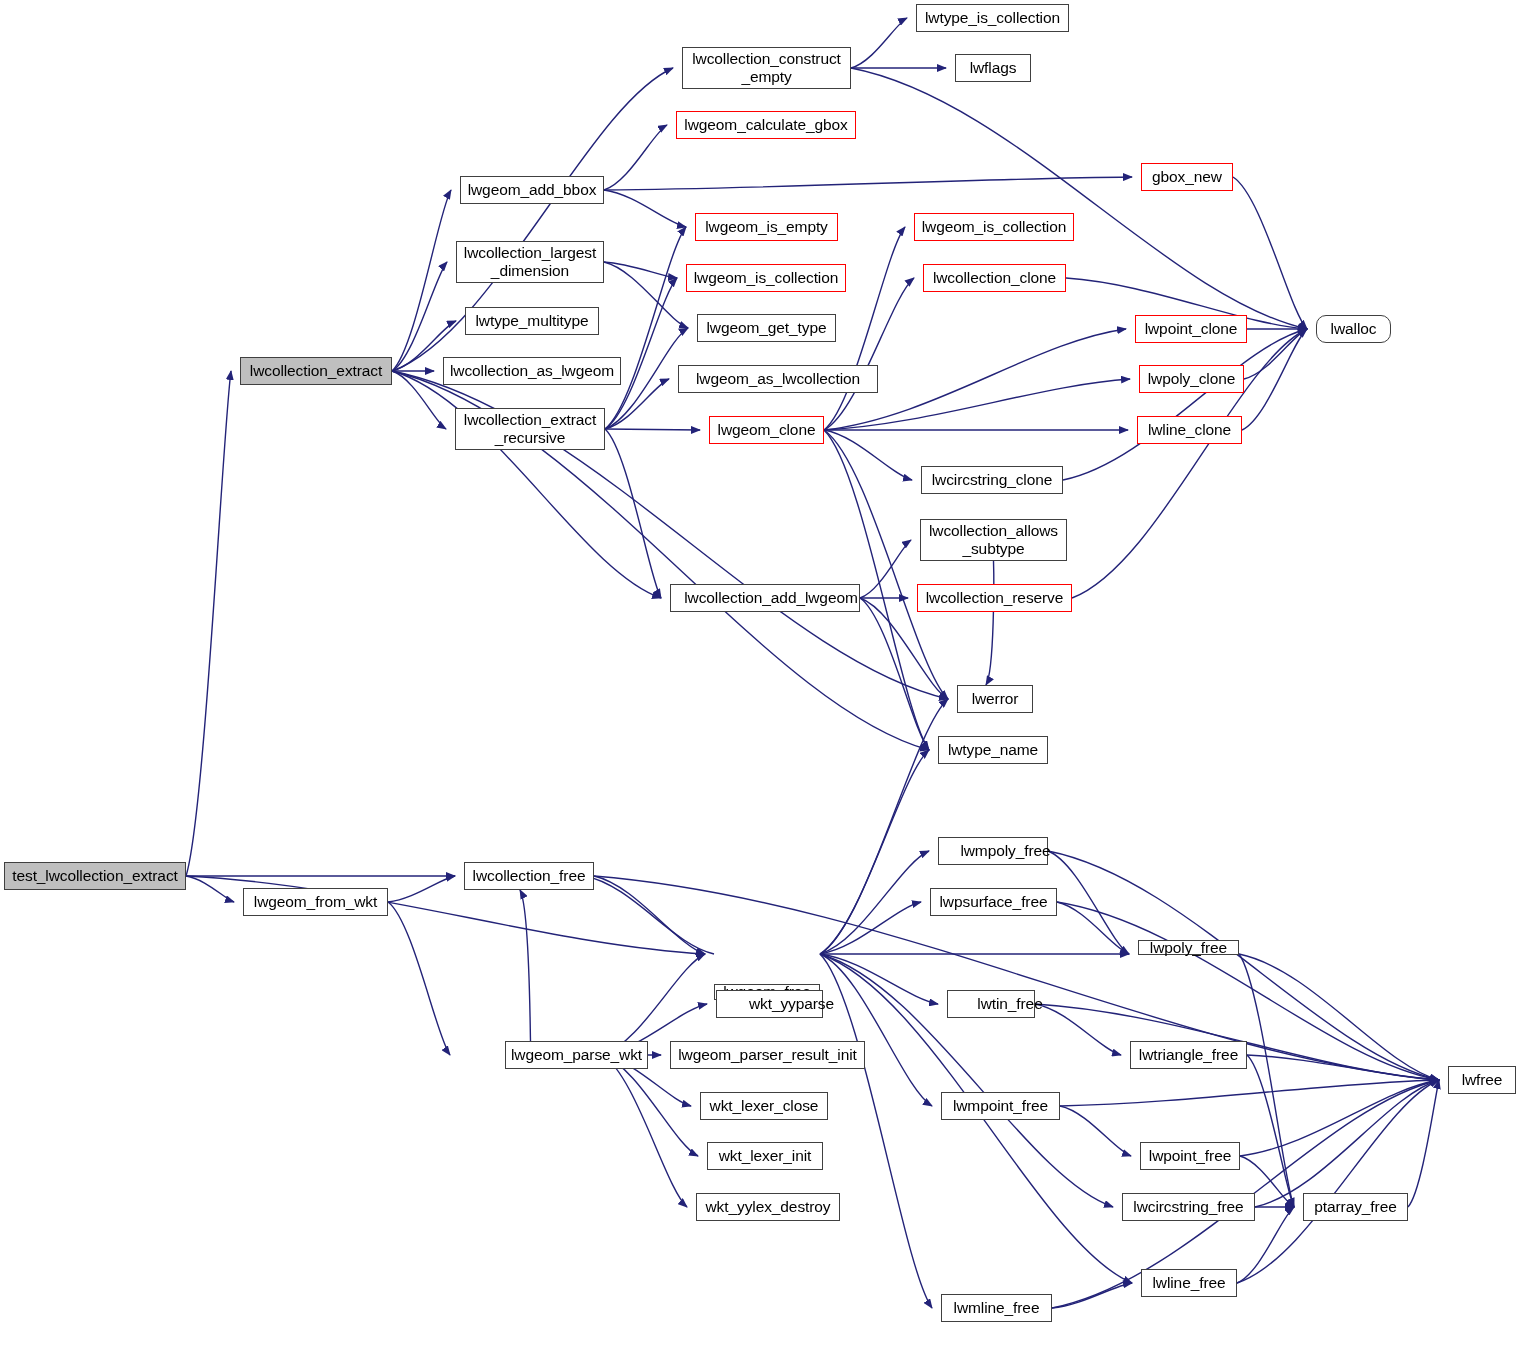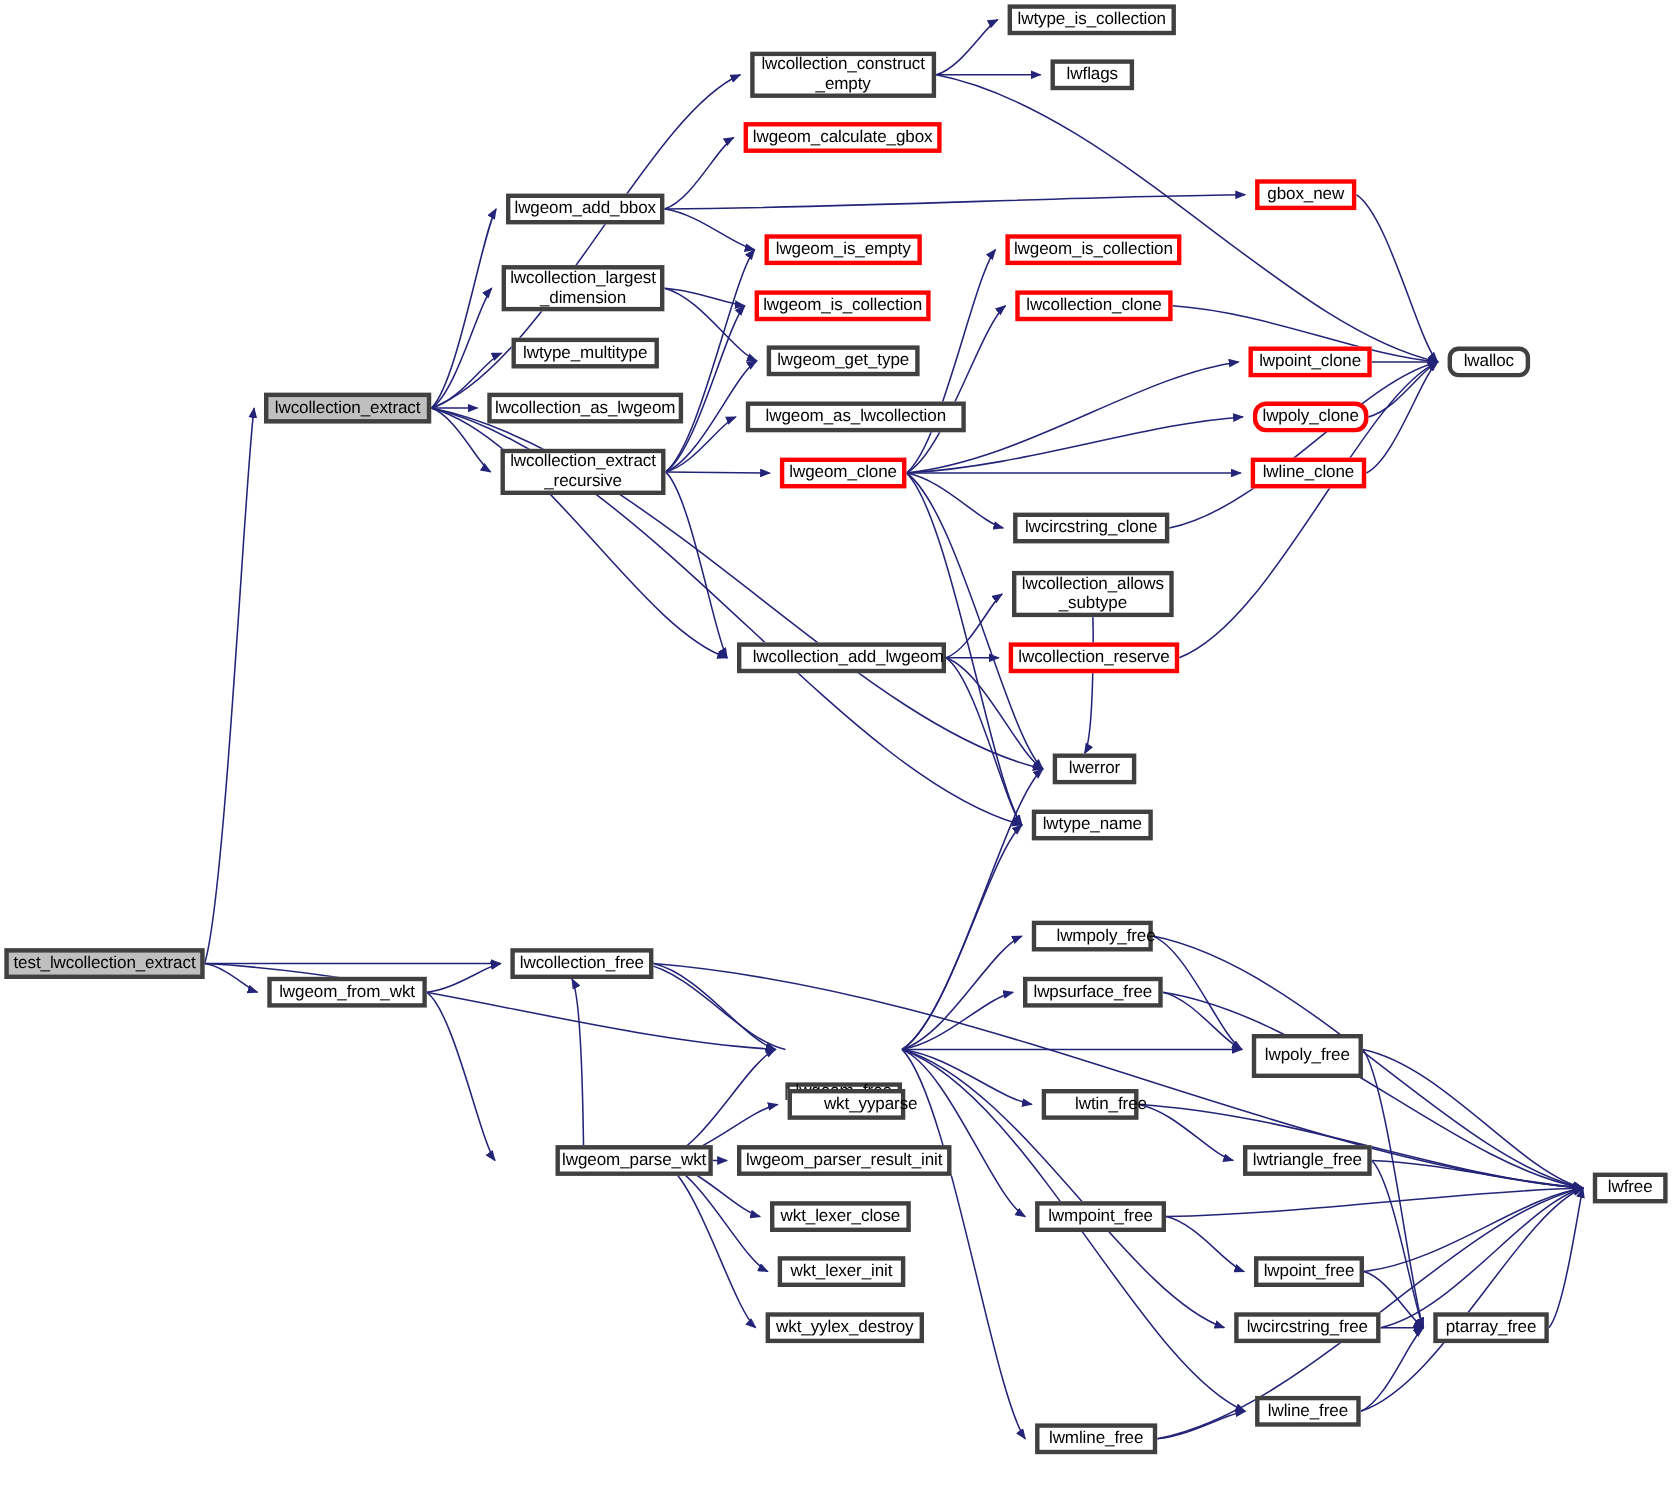--- a/index.html
+++ b/index.html
@@ -23,21 +23,21 @@
     pointer-events: none;
   }
   .node {
     position: absolute;
     box-sizing: border-box;
     display: flex;
     align-items: center;
     justify-content: center;
     text-align: center;
     background: #ffffff;
-    border: 4px solid #404040;
+    border: 1px solid #404040;
     color: #000000;
     font-size: 15.5px;
     line-height: 1.16;
     white-space: pre;
     letter-spacing: -0.1px;
     z-index: 5;
   }
   .node.red { border-color: #ff0000; }
   .node.root { background: #bfbfbf; border-color: #404040; }
 </style>
@@ -158,39 +158,39 @@
 _dimension</div>
       <div class="node red" style="left: 686px; top: 264px; width: 160px; height: 28px;">lwgeom_is_collection</div>
       <div class="node red" style="left: 923px; top: 264px; width: 143px; height: 28px;">lwcollection_clone</div>
       <div class="node red" style="left: 1135px; top: 315px; width: 112px; height: 28px;">lwpoint_clone</div>
       <div class="node" style="left: 1316px; top: 315px; width: 75px; height: 28px; border-radius: 10px;">lwalloc</div>
       <div class="node" style="left: 465px; top: 307px; width: 134px; height: 28px;">lwtype_multitype</div>
       <div class="node" style="left: 697px; top: 314px; width: 139px; height: 28px;">lwgeom_get_type</div>
       <div class="node root" style="left: 240px; top: 357px; width: 152px; height: 28px;">lwcollection_extract</div>
       <div class="node" style="left: 443px; top: 357px; width: 178px; height: 28px;">lwcollection_as_lwgeom</div>
       <div class="node" style="left: 678px; top: 365px; width: 200px; height: 28px;">lwgeom_as_lwcollection</div>
-      <div class="node red" style="left: 1139px; top: 365px; width: 105px; height: 28px; border-radius: 12px;">lwpoly_clone</div>
+      <div class="node red" style="left: 1139px; top: 365px; width: 105px; height: 28px;">lwpoly_clone</div>
       <div class="node" style="left: 455px; top: 408px; width: 150px; height: 42px;">lwcollection_extract
 _recursive</div>
       <div class="node red" style="left: 709px; top: 416px; width: 115px; height: 28px;">lwgeom_clone</div>
       <div class="node red" style="left: 1137px; top: 416px; width: 105px; height: 28px;">lwline_clone</div>
       <div class="node" style="left: 921px; top: 466px; width: 142px; height: 28px;">lwcircstring_clone</div>
       <div class="node" style="left: 920px; top: 519px; width: 147px; height: 42px;">lwcollection_allows
 _subtype</div>
       <div class="node" style="left: 670px; top: 584px; width: 190px; height: 28px; padding-left: 12px;">lwcollection_add_lwgeom</div>
       <div class="node red" style="left: 917px; top: 584px; width: 155px; height: 28px;">lwcollection_reserve</div>
       <div class="node" style="left: 957px; top: 685px; width: 76px; height: 28px;">lwerror</div>
       <div class="node" style="left: 938px; top: 736px; width: 110px; height: 28px;">lwtype_name</div>
       <div class="node" style="left: 938px; top: 837px; width: 110px; height: 28px; padding-left: 25px;">lwmpoly_free</div>
       <div class="node root" style="left: 4px; top: 862px; width: 182px; height: 28px;">test_lwcollection_extract</div>
       <div class="node" style="left: 464px; top: 862px; width: 130px; height: 28px;">lwcollection_free</div>
       <div class="node" style="left: 243px; top: 888px; width: 145px; height: 28px;">lwgeom_from_wkt</div>
       <div class="node" style="left: 930px; top: 888px; width: 127px; height: 28px;">lwpsurface_free</div>
       <div class="node" style="left: 714px; top: 984px; width: 106px; height: 16px;">lwgeom_free</div>
-      <div class="node" style="left: 1138px; top: 940px; width: 101px; height: 40px;">lwpoly_free</div>
+      <div class="node" style="left: 1138px; top: 940px; width: 101px; height: 15px;">lwpoly_free</div>
       <div class="node" style="left: 716px; top: 990px; width: 107px; height: 28px; padding-left: 44px;">wkt_yyparse</div>
       <div class="node" style="left: 947px; top: 990px; width: 88px; height: 28px; padding-left: 38px;">lwtin_free</div>
       <div class="node" style="left: 459px; top: 1041px; width: 143px; height: 28px; margin-left: 46px;">lwgeom_parse_wkt</div>
       <div class="node" style="left: 670px; top: 1041px; width: 195px; height: 28px;">lwgeom_parser_result_init</div>
       <div class="node" style="left: 1130px; top: 1041px; width: 117px; height: 28px;">lwtriangle_free</div>
       <div class="node" style="left: 1448px; top: 1066px; width: 68px; height: 28px;">lwfree</div>
       <div class="node" style="left: 700px; top: 1092px; width: 128px; height: 28px;">wkt_lexer_close</div>
       <div class="node" style="left: 941px; top: 1092px; width: 119px; height: 28px;">lwmpoint_free</div>
       <div class="node" style="left: 707px; top: 1142px; width: 116px; height: 28px;">wkt_lexer_init</div>
       <div class="node" style="left: 1140px; top: 1142px; width: 100px; height: 28px;">lwpoint_free</div>

